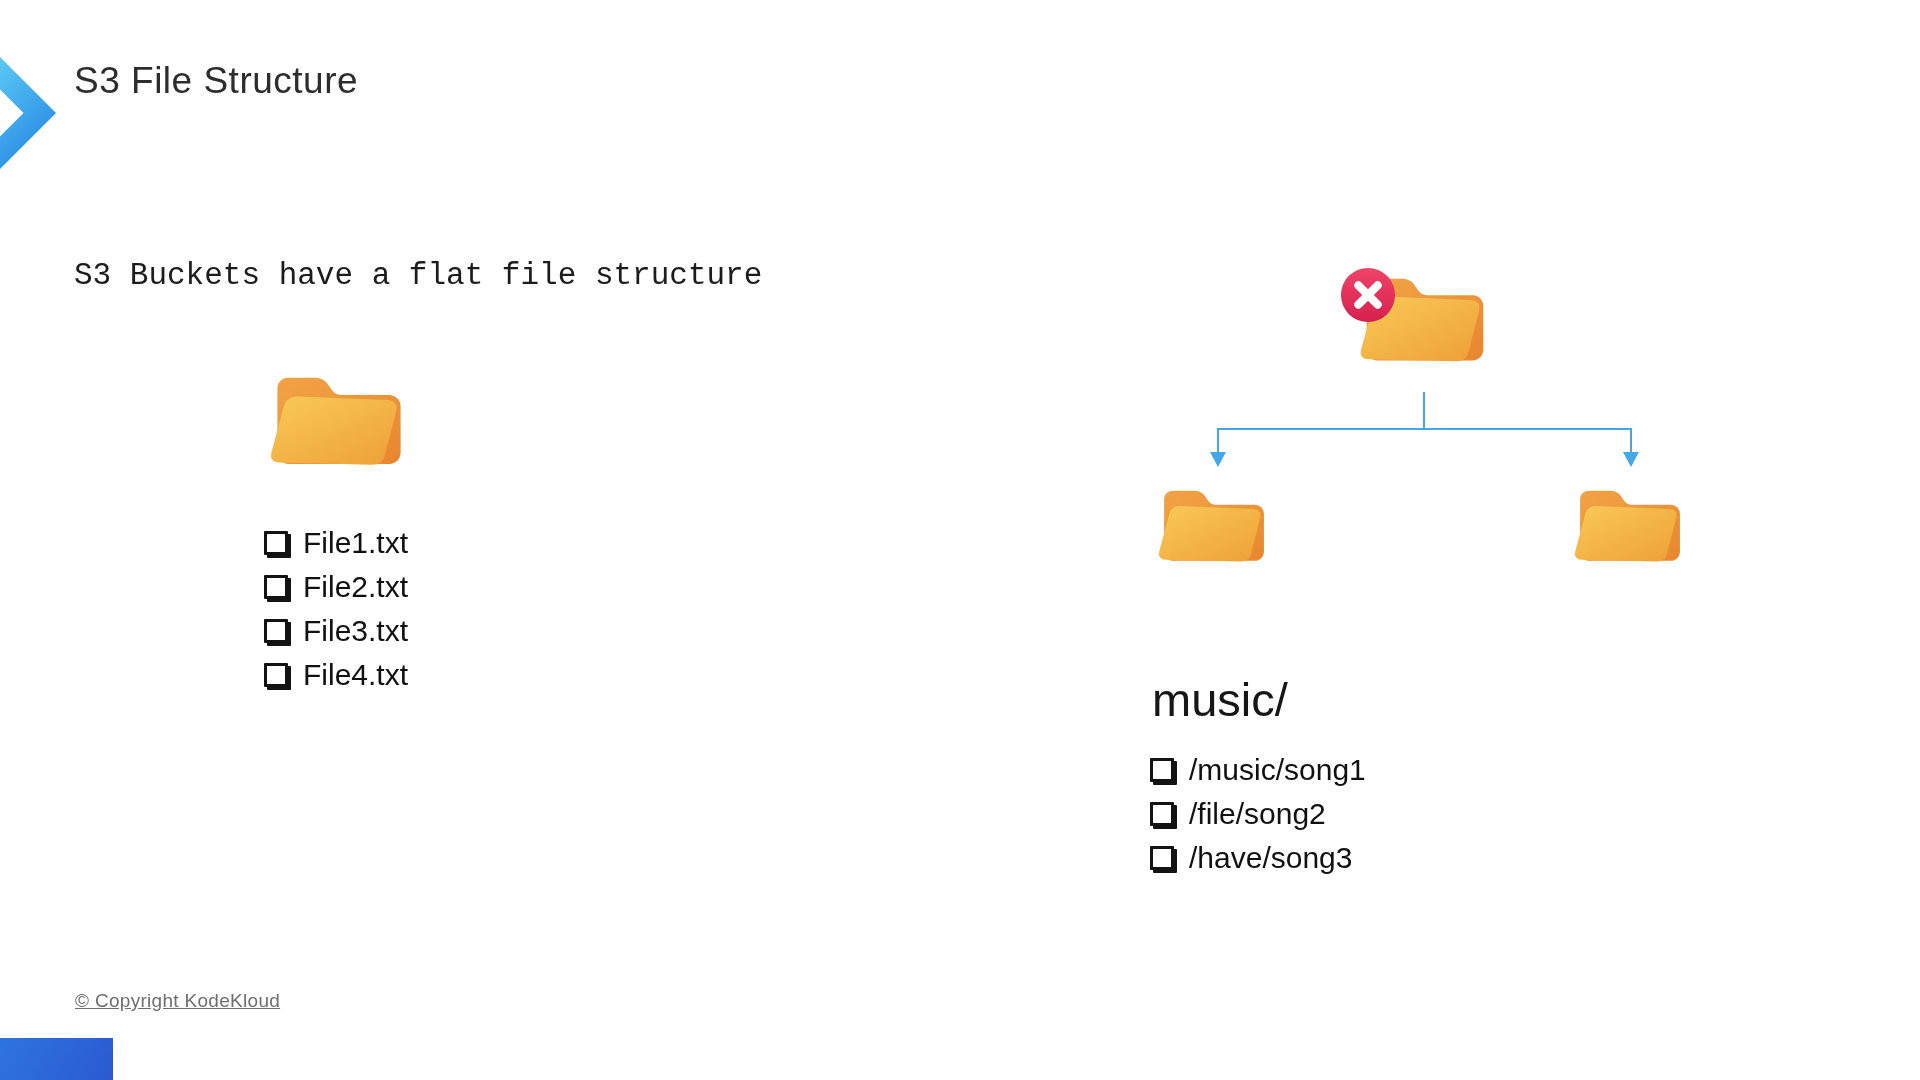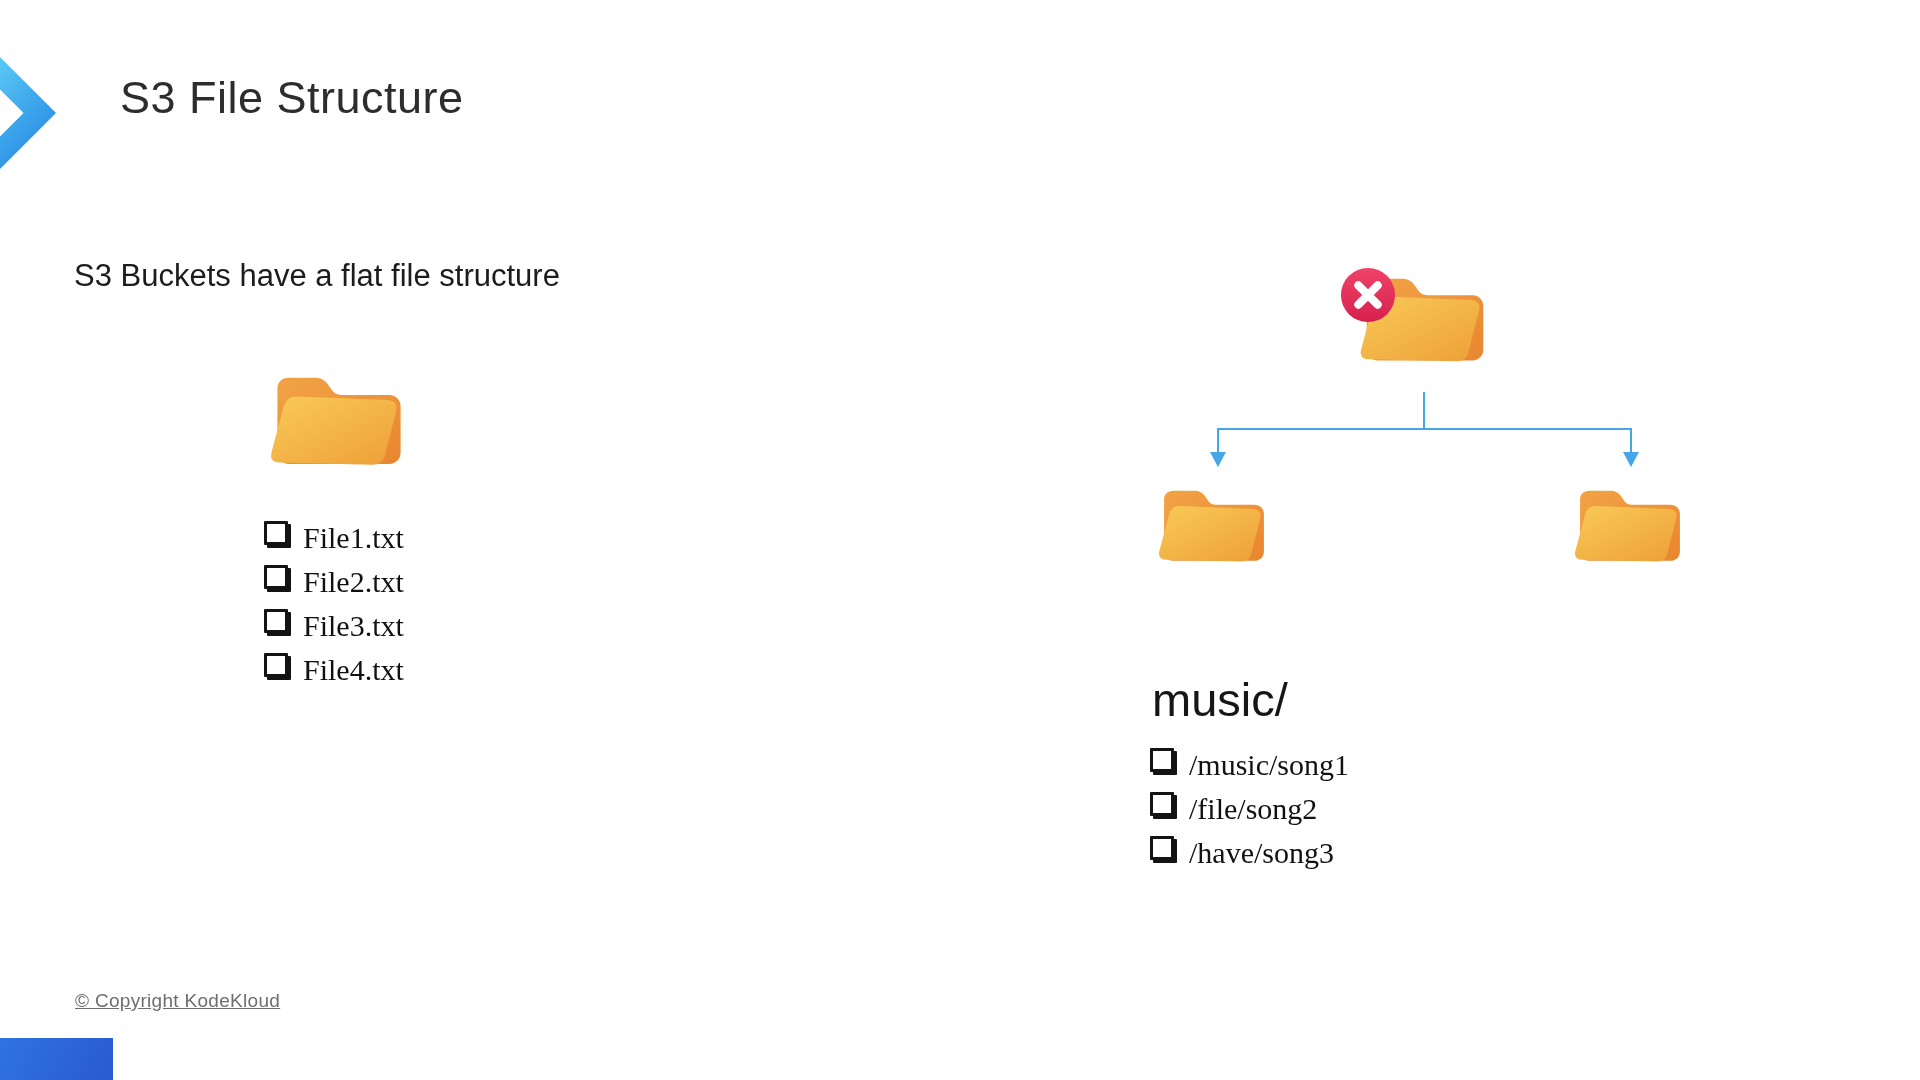--- a/index.html
+++ b/index.html
@@ -9,29 +9,28 @@
   }
 
   
   .chevron {
     position:absolute; left:0; top:57px; width:56px; height:112px;
     background:linear-gradient(135deg,#5bc9f5 0%,#1d7fe0 100%);
     clip-path:polygon(0 0, 100% 50%, 0 100%, 0 71%, 42% 50%, 0 29%);
   }
 
   .title {
-    position:absolute; left:74px; top:72px;
-    font-size:45px; font-weight:500; color:#2d2d2d; letter-spacing:.5px;
+    position:absolute; left:74px; top:60px;
+    font-size:37px; font-weight:500; color:#2d2d2d; letter-spacing:.5px;
     white-space:nowrap;
-    margin-left:46px;
   }
 
   .subtitle {
     position:absolute; left:74px; top:258px;
-    font-size:31px; color:#1c1c1c; white-space:nowrap;
+    font-size:31px; color:#1c1c1c; white-space:nowrap;font-family:Liberation Mono, monospace;
   }
 
   
   .folder-flat   { position:absolute; left:266px;  top:362px; width:146px; height:112px; }
   .folder-top    { position:absolute; left:1356px; top:264px; width:138px; height:106px; }
   .folder-left   { position:absolute; left:1155px; top:478px; width:118px; height:91px; }
   .folder-right  { position:absolute; left:1571px; top:478px; width:118px; height:91px; }
   .badge         { position:absolute; left:1339px; top:266px; width:58px;  height:58px; z-index:3; }
 
   
@@ -44,22 +43,22 @@
     position:absolute; width:0; height:0;
     border-left:8px solid transparent; border-right:8px solid transparent;
     border-top:15px solid #45a7e8;
   }
   .arrow-l { left:1210px; top:452px; }
   .arrow-r { left:1623px; top:452px; }
 
   
   ul.blist { list-style:none; margin:0; padding:0; position:absolute; }
   ul.blist li {
-    display:flex; align-items:flex-start; gap:15px;
-    height:44px; font-size:30px; color:#111111; white-space:nowrap;font-family:Liberation Serif, serif;
+    display:flex; align-items:center; gap:15px;
+    height:44px; font-size:30px; color:#111111; white-space:nowrap;
   }
   .bullet {
     flex:none; width:18px; height:18px; background:#ffffff;
     border:3px solid #131313; box-shadow:3px 3px 0 0 #131313; border-radius:1px;
   }
   .file-list { left:264px;  top:521px; }
   .song-list { left:1150px; top:748px; }
 
   .music-label {
     position:absolute; left:1152px; top:672px;

